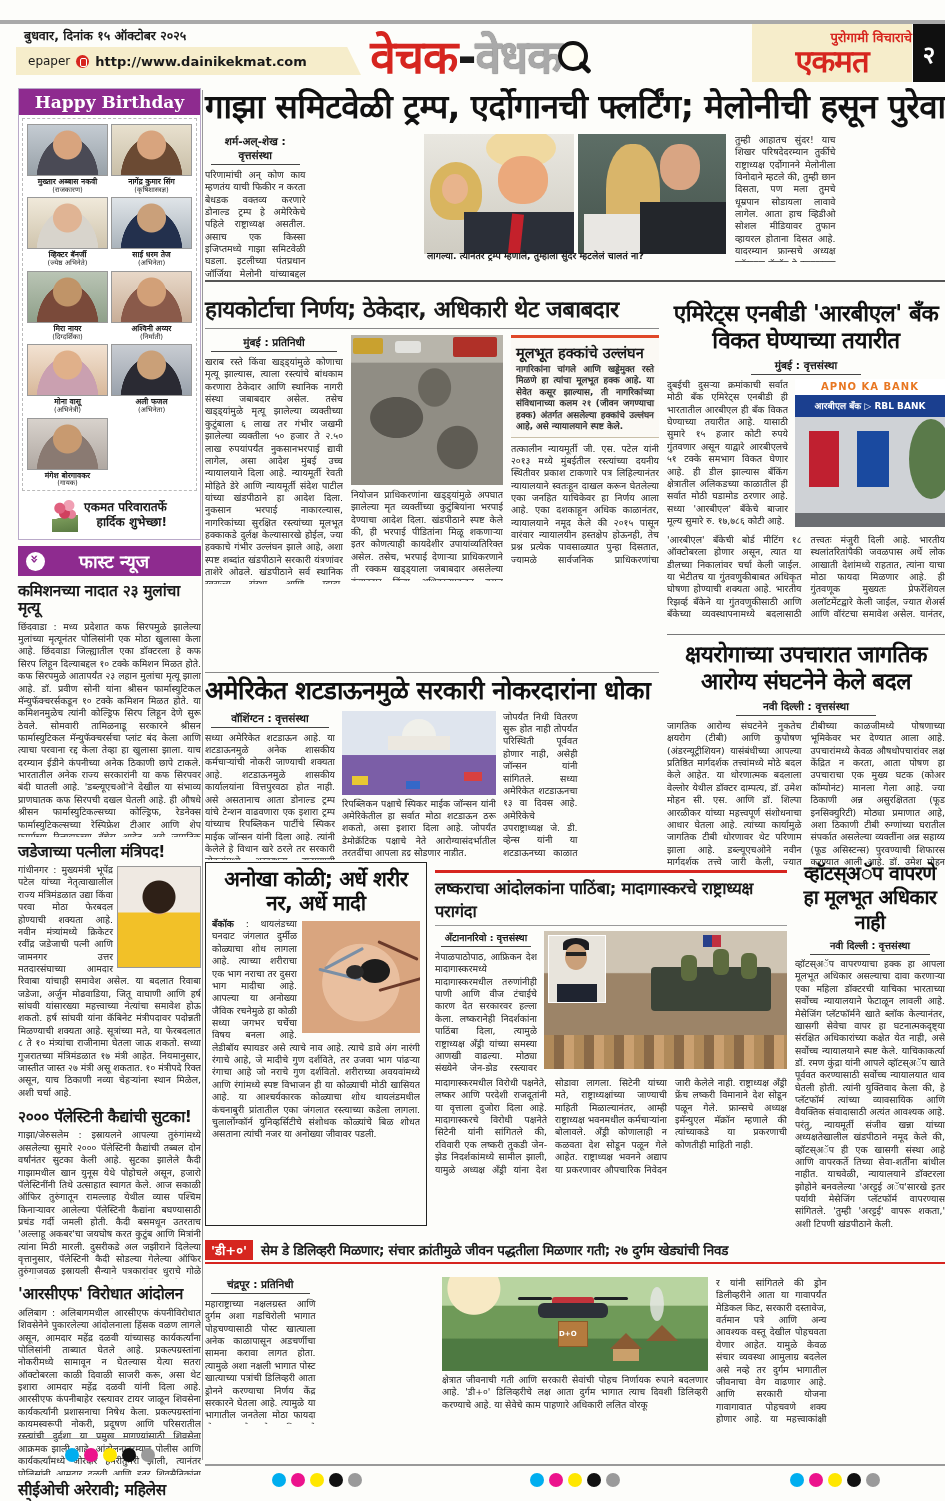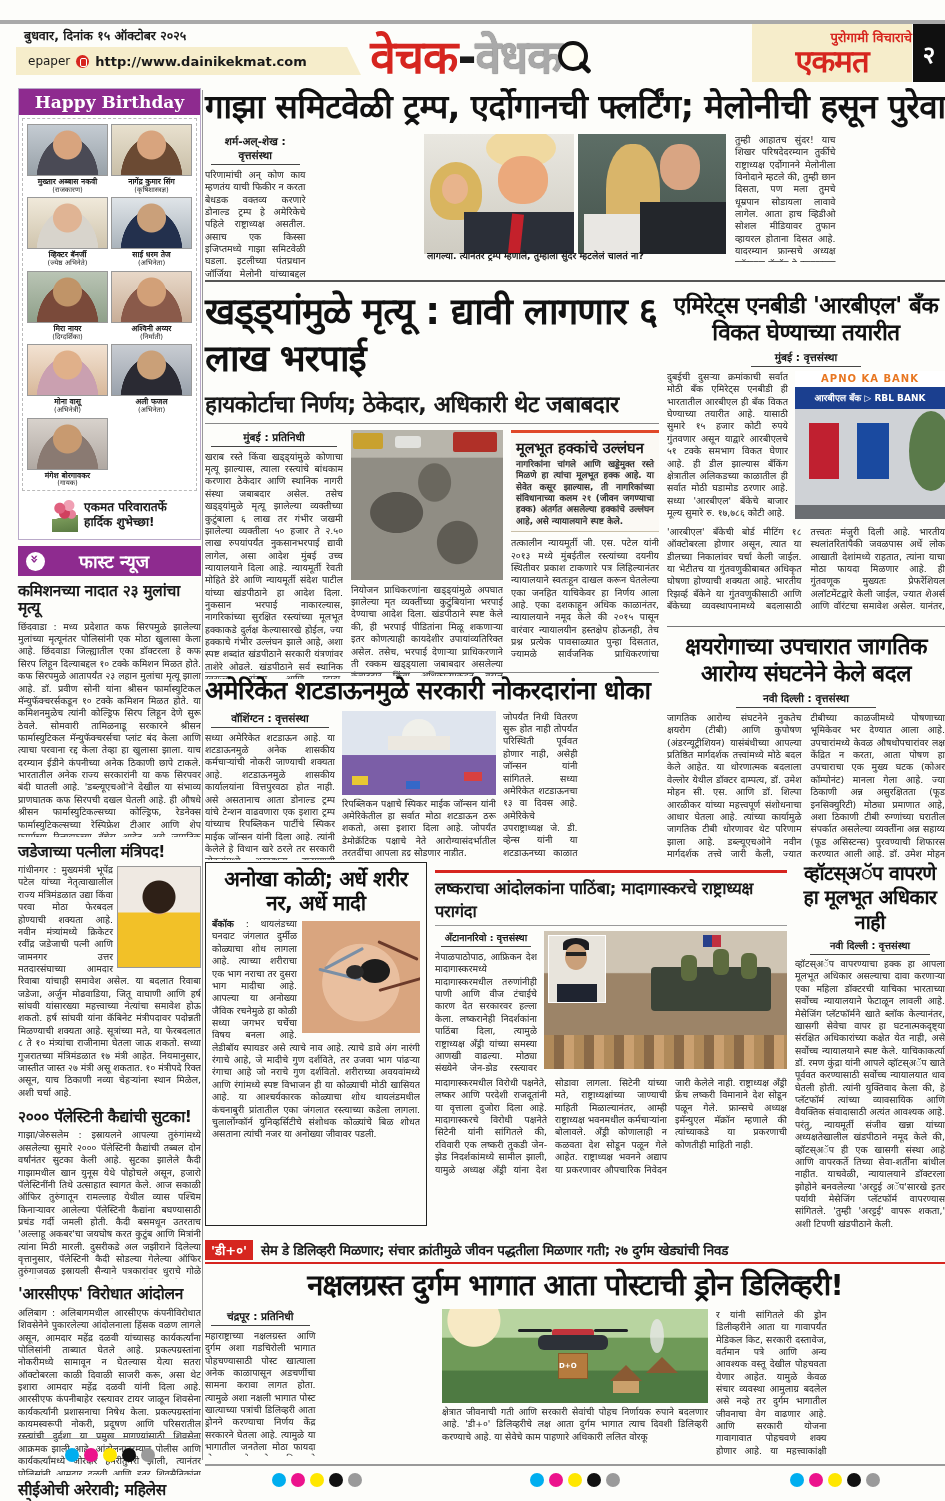--- a/index.html
+++ b/index.html
@@ -57,21 +57,21 @@
   .bd-cell:nth-child(9) .bd-photo{background:radial-gradient(circle at 50% 40%,#c89a70 0 14px,rgba(0,0,0,0) 15px),radial-gradient(ellipse at 50% 110%,#8a7a72 0 55%,rgba(0,0,0,0) 56%),linear-gradient(#d8d2cc,#b0a8a2);}
   .bd-name{font-size:7.6px;font-weight:bold;line-height:1.15;margin-top:2px;}
   .bd-role{font-size:7px;line-height:1.1;}
   #bday-greet{display:flex;align-items:center;gap:6px;justify-content:center;padding:4px 0 7px 0;}
   .rose-graphic{width:26px;height:34px;position:relative;
     background:radial-gradient(circle at 30% 30%,#e0607e 0 5px,rgba(0,0,0,0) 6px),
                radial-gradient(circle at 65% 22%,#f0a0b4 0 5px,rgba(0,0,0,0) 6px),
                radial-gradient(circle at 48% 45%,#d0405e 0 5px,rgba(0,0,0,0) 6px),
                radial-gradient(circle at 75% 48%,#e8809a 0 4px,rgba(0,0,0,0) 5px),
                linear-gradient(170deg,rgba(0,0,0,0) 55%,#7a9a5a 56%,#5a7a42 100%);}
-  #bday-greet .gtxt{font-size:12px;font-weight:bold;line-height:1.25;text-align:left;}
+  #bday-greet .gtxt{font-size:12px;font-weight:bold;line-height:1.25;text-align:right;}
   #fn-bar{margin-top:6px;background:#8e2b8f;color:#fff;display:flex;align-items:center;gap:10px;
           padding:3px 8px;font-size:18px;font-weight:bold;}
   .fn-icon{width:19px;height:19px;border-radius:50%;background:#fff;position:relative;flex:0 0 auto;}
   .fn-icon::after{content:"\00BB";color:#8e2b8f;position:absolute;left:4px;top:-1px;font-size:14px;transform:rotate(90deg);}
   #fn-bar .fn-title{flex:1;text-align:center;margin-right:20px;}
   .fn-item{margin-top:7px;}
   .fn-hl{font-size:15.5px;font-weight:bold;line-height:1.12;letter-spacing:-0.3px;}
   .fn-body{margin-top:3px;}
   #fn-photo-jadeja{float:right;width:82px;height:100px;margin:2px 0 2px 4px;border:1px solid #999;
     background:radial-gradient(circle at 50% 30%,#2e2017 0 16px,rgba(0,0,0,0) 17px),
@@ -123,21 +123,21 @@
                 linear-gradient(#b8b5ab 0 18%,#908d84 19% 100%);}
   #photo-pothole .bus-red{position:absolute;right:6px;top:2px;width:44px;height:20px;background:#b03028;border-radius:2px;}
   #photo-pothole .bus-yellow{position:absolute;left:2px;top:3px;width:30px;height:16px;background:#c9a12f;border-radius:2px;}
   #photo-pothole .car-white{position:absolute;left:44px;top:6px;width:26px;height:12px;background:#e2e2de;border-radius:3px;}
   #pothole-boxcol{flex:1;}
   #pothole-box{border-top:3px solid #e04828;background:#fbf9f4;border-bottom:1px solid #c9bfa8;padding:4px 5px;}
   #pothole-box .bx-title{font-size:14.5px;font-weight:bold;margin-bottom:2px;}
   #pothole-box .bx-body{font-size:8.8px;line-height:1.3;font-weight:bold;color:#333;text-align:justify;}
 
   
-  #right-col{position:absolute;left:462px;top:204px;width:278px;height:576px;}
+  #right-col{position:absolute;left:462px;top:212px;width:278px;height:576px;}
   #rbl-hl{font-size:22.5px;line-height:1.2;text-align:center;}
   #rbl-row{display:flex;gap:7px;margin-top:4px;height:150px;}
   #rbl-row .rcol{flex:1;}
   #photo-rbl{flex:0 0 150px;height:148px;background:#cfd2d6;}
   #photo-rbl .band-apno{position:absolute;left:0;top:0;width:100%;height:16px;background:#fff;color:#e87722;
       font-size:10px;font-weight:bold;text-align:center;line-height:16px;letter-spacing:1px;}
   #photo-rbl .band-blue{position:absolute;left:0;top:16px;width:100%;height:22px;background:#1b3f8f;color:#fff;
       font-size:9px;font-weight:bold;text-align:center;line-height:22px;}
   #photo-rbl .poster-red{position:absolute;left:14px;top:52px;width:30px;height:56px;background:#c02030;}
   #photo-rbl .poster-blue{position:absolute;left:62px;top:52px;width:32px;height:56px;background:#1a4aa0;}
@@ -379,21 +379,20 @@
         </div>
       </div>
       <div class="tcol body-sm" style="height:128px;">तुम्ही आहातच सुंदर! याच शिखर परिषदेदरम्यान तुर्कीचे राष्ट्राध्यक्ष एर्दोगानने मेलोनीला विनोदाने म्हटले की, तुम्ही छान दिसता, पण मला तुमचे धूम्रपान सोडायला लावावे लागेल. आता हाच व्हिडीओ सोशल मीडियावर तुफान व्हायरल होताना दिसत आहे. यादरम्यान फ्रान्सचे अध्यक्ष इमॅन्युएल मॅक्रॉन हे त्यादरम्यान तिथेच दिसत असून एर्दोगान यांचे बोलणे ऐकून ते जोरात हसताना दिसत आहेत. मेलोनी या चेहऱ्यावर एक स्मित हास्य देत म्हणाल्या की, मला माहित आहे, पण जर मी धूम्रपान सोडले तर मी कदाचित कमी सामाजिक बनेल. मला कोणालाही मारायचे नाहीये. एर्दोगान यांनी म्हटले की, तुर्की सध्या धूम्रपान विरोधात काम करत आहे. यामुळे मी कुठेही जातो, त्यावेळी धूम्रपान विरोधात प्रचार करत असतो.</div>
       <div class="tcol body-sm" style="height:128px;"></div>
     </div>
     <div id="trump-caption" class="caption">लागल्या. त्यानंतर ट्रम्प म्हणाले, तुम्हाला सुंदर म्हटलेलं चालतं ना?</div>
   </div>
   <div id="rule-trump" class="hrule" style="width:740px;"></div>
 
   <div id="art-pothole">
-    <div id="pothole-hl" class="hl">खड्ड्यांमुळे मृत्यू : द्यावी लागणार ६ लाख भरपाई</div>
     <div id="pothole-sub">हायकोर्टाचा निर्णय; ठेकेदार, अधिकारी थेट जबाबदार</div>
     <div id="pothole-row">
       <div id="pothole-colA">
         <div class="dateline">मुंबई : प्रतिनिधी</div>
         <div class="body-sm" style="height:228px;">खराब रस्ते किंवा खड्ड्यांमुळे कोणाचा मृत्यू झाल्यास, त्याला रस्त्यांचे बांधकाम करणारा ठेकेदार आणि स्थानिक नागरी संस्था जबाबदार असेल. तसेच खड्ड्यांमुळे मृत्यू झालेल्या व्यक्तीच्या कुटुंबाला ६ लाख तर गंभीर जखमी झालेल्या व्यक्तीला ५० हजार ते २.५० लाख रुपयांपर्यंत नुकसानभरपाई द्यावी लागेल, असा आदेश मुंबई उच्च न्यायालयाने दिला आहे. न्यायमूर्ती रेवती मोहिते डेरे आणि न्यायमूर्ती संदेश पाटील यांच्या खंडपीठाने हा आदेश दिला. नुकसान भरपाई नाकारल्यास, नागरिकांच्या सुरक्षित रस्त्यांच्या मूलभूत हक्काकडे दुर्लक्ष केल्यासारखे होईल, ज्या हक्काचे गंभीर उल्लंघन झाले आहे, अशा स्पष्ट शब्दांत खंडपीठाने सरकारी यंत्रणांवर ताशेरे ओढले. खंडपीठाने सर्व स्थानिक स्वराज्य संस्था आणि म्हाडा, एम.एस.आर.डी.सी., सिडको अशा इतर</div>
       </div>
       <div id="pothole-mid">
         <div id="photo-pothole" class="photo">
           <span class="bus-red"></span>
             <span class="bus-yellow"></span>
@@ -505,21 +504,20 @@
     <div class="dateline" style="width:120px;margin:4px auto 3px auto;font-size:9.8px;">नवी दिल्ली : वृत्तसंस्था</div>
     <div id="wa-body" class="body-sm">व्हॉटस्अॅप वापरण्याचा हक्क हा आपला मूलभूत अधिकार असल्याचा दावा करणाऱ्या एका महिला डॉक्टरची याचिका भारताच्या सर्वोच्च न्यायालयाने फेटाळून लावली आहे. मेसेजिंग प्लॅटफॉर्मने खाते ब्लॉक केल्यानंतर, खासगी सेवेचा वापर हा घटनात्मकदृष्ट्या संरक्षित अधिकारांच्या कक्षेत येत नाही, असे सर्वोच्च न्यायालयाने स्पष्ट केले. याचिकाकर्त्या डॉ. रमण कुंद्रा यांनी आपले व्हॉटस्अॅप खाते पूर्ववत करण्यासाठी सर्वोच्च न्यायालयात धाव घेतली होती. त्यांनी युक्तिवाद केला की, हे प्लॅटफॉर्म त्यांच्या व्यावसायिक आणि वैयक्तिक संवादासाठी अत्यंत आवश्यक आहे. परंतु, न्यायमूर्ती संजीव खन्ना यांच्या अध्यक्षतेखालील खंडपीठाने नमूद केले की, व्हॉटस्अॅप ही एक खासगी संस्था आहे आणि वापरकर्ते तिच्या सेवा-शर्तींना बांधील नाहीत. याचवेळी, न्यायालयाने डॉक्टरला झोहोने बनवलेल्या 'अरट्टई अॅप'सारखे इतर पर्यायी मेसेजिंग प्लॅटफॉर्म वापरण्यास सांगितले. 'तुम्ही 'अरट्टई' वापरू शकता,' अशी टिपणी खंडपीठाने केली.</div>
   </div>
 
   <div id="kicker-strip">
     <span id="kicker-label">'डी+०'</span>
     <span id="kicker-text">सेम डे डिलिव्हरी मिळणार; संचार क्रांतीमुळे जीवन पद्धतीला मिळणार गती; २७ दुर्गम खेड्यांची निवड</span>
   </div>
 
   <div id="art-drone">
-    <div id="drone-hl" class="hl">नक्षलग्रस्त दुर्गम भागात आता पोस्टाची ड्रोन डिलिव्हरी!</div>
     <div id="drone-row">
       <div class="dcol">
         <div class="dateline">चंद्रपूर : प्रतिनिधी</div>
         <div class="body-sm" style="height:126px;">महाराष्ट्राच्या नक्षलग्रस्त आणि दुर्गम अशा गडचिरोली भागात पोहचण्यासाठी पोस्ट खात्याला अनेक काळापासून अडचणींचा सामना करावा लागत होता. त्यामुळे अशा नक्षली भागात पोस्ट खात्याच्या पत्रांची डिलिव्हरी आता ड्रोनने करण्याचा निर्णय केंद्र सरकारने घेतला आहे. त्यामुळे या भागातील जनतेला मोठा फायदा होणार आहे. पोस्ट विभागाने भामरागड, वैरागड आणि सिरोंचा तालुक्यातील २७ दुर्गम गावांमध्ये ड्रोन डिलिव्हरी सेवा सुरू करण्याची तयारी पूर्ण केली आहे. घनदाट जंगले आणि चांगला रस्ता नसल्याने या आदिवासी भागात डाक आणि आवश्यक सामान पोहचवण्यासाठी दोन-दोन दिवस लागत होते. परंतू आता पोस्ट विभागाचे लक्ष 'डी+० डिलिव्हरी' म्हणजे त्याच दिवशी सेवा प्रदान करण्याचे आहे. हा पायलट प्रोजेक्ट केवळ संचार क्रांतीच आणणार असे नव्हे तर दुर्गम</div>
       </div>
       <div class="dcol body-sm" style="height:146px;"></div>
       <div id="drone-mid">
         <div id="photo-drone" class="photo">
           <span class="rotor r1"></span><span class="rotor r2"></span><span class="d-top"></span><span class="d-body"></span>
           <span class="pkg">D+O</span>

